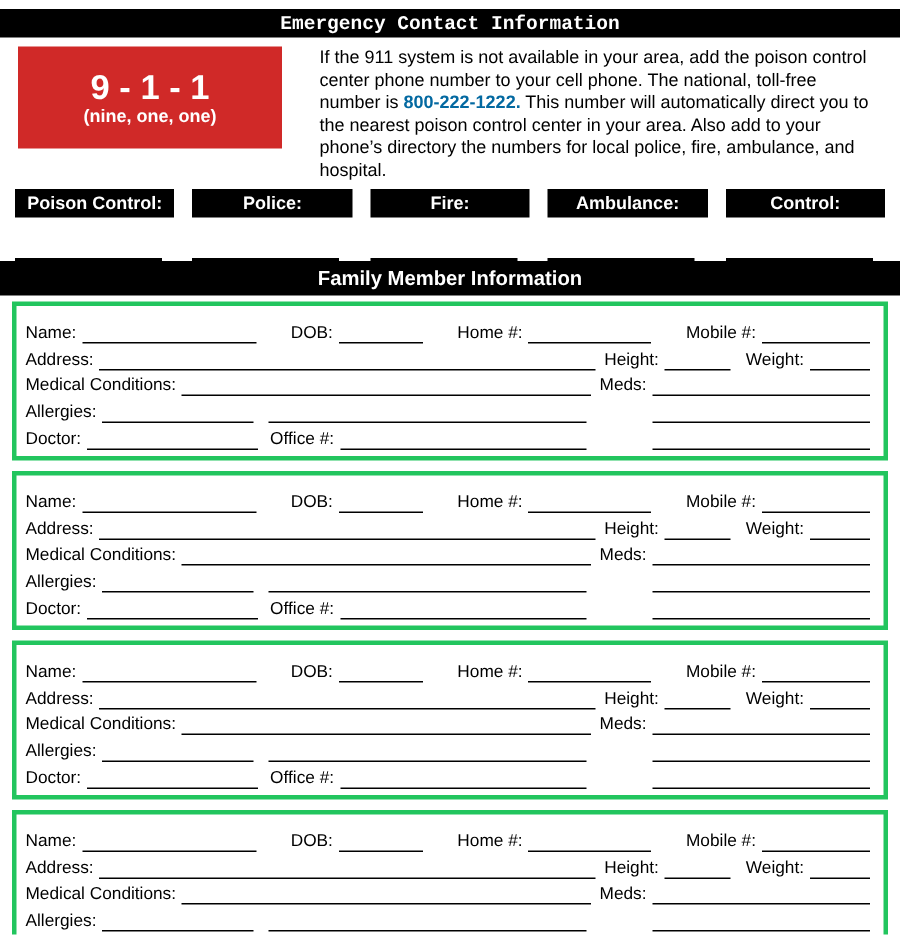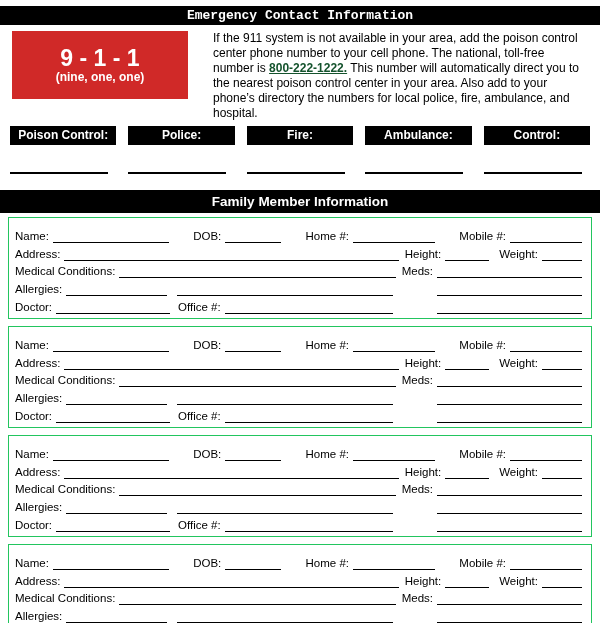--- a/index.html
+++ b/index.html
@@ -1,40 +1,40 @@
 <!DOCTYPE html>
 <html><head>
 <meta charset="utf-8">
 <style>
   * { margin:0; padding:0; box-sizing:border-box; }
   html,body { width:600px; height:623px; background:#fff; overflow:hidden;
     font-family:"Liberation Sans","DejaVu Sans",sans-serif; color:#000; }
 
   .bar { background:#000; color:#fff; font-weight:bold; text-align:center; }
   .top-bar { margin-top:6px; height:19px; line-height:19px; font-size:13px;font-family:Liberation Mono, monospace; }
-  .family-bar { margin-top:16px; height:23px; line-height:23px; font-size:13.5px; }
+  .family-bar { height:23px; line-height:23px; font-size:13.5px; }
 
   .intro-section { display:flex; margin:6px 12px 0 12px;gap:16px; }
   .red-box { width:176px; height:68px; background:#d02928; color:#fff;
     display:flex; flex-direction:column; justify-content:center; align-items:center;
     text-align:center; flex:0 0 176px; }
   .red-box .num { font-size:23px; font-weight:bold; line-height:24px; }
   .red-box .sub { font-size:12px; font-weight:bold; line-height:14px; }
   .red-box .sys { font-size:13.5px; font-weight:bold; line-height:16px; }
   .intro-text { margin-left:9px; flex:1; font-size:12px; line-height:15px; }
-  .phone-red { color:#14532d; font-weight:bold;text-decoration:underline; }
+  .phone-red { color:#0369a1; font-weight:bold; }
 
   .contacts-row { display:flex; gap:12px; margin:5px 10px 0 10px; }
   .contact-col { flex:1; }
   .contact-label { background:#000; color:#fff; font-weight:bold; font-size:12px;
     text-align:center; padding:2px 0 3px 0; }
   .contact-line { margin-top:27px; width:92%; border-top:2px solid #000; height:0; }
 
   .members { margin:4px 8px 0 8px; }
-  .member-card { border:1px solid #22c55e; background:#fff; margin-bottom:7px;
+  .member-card { border:3px solid #22c55e; background:#fff; margin-bottom:7px;
     padding:7px 9px 4px 6px; }
   .frow { display:flex; align-items:flex-end; height:17.8px; font-size:11.5px; }
   .frow span { white-space:nowrap; margin-right:4px; line-height:13px; }
   .ln { border-bottom:1px solid #000; height:13px; display:block; }
   .f { display:flex; align-items:flex-end; }
   .row1 { justify-content:space-between; }
   .ln-name { width:116px; } .ln-dob { width:56px; }
   .ln-home { width:82px; } .ln-mobile { width:72px; }
   .ln-grow { flex:1; }
   .ml6 { margin-left:6px; } .ml8 { margin-left:8px; } .ml10 { margin-left:10px; }

